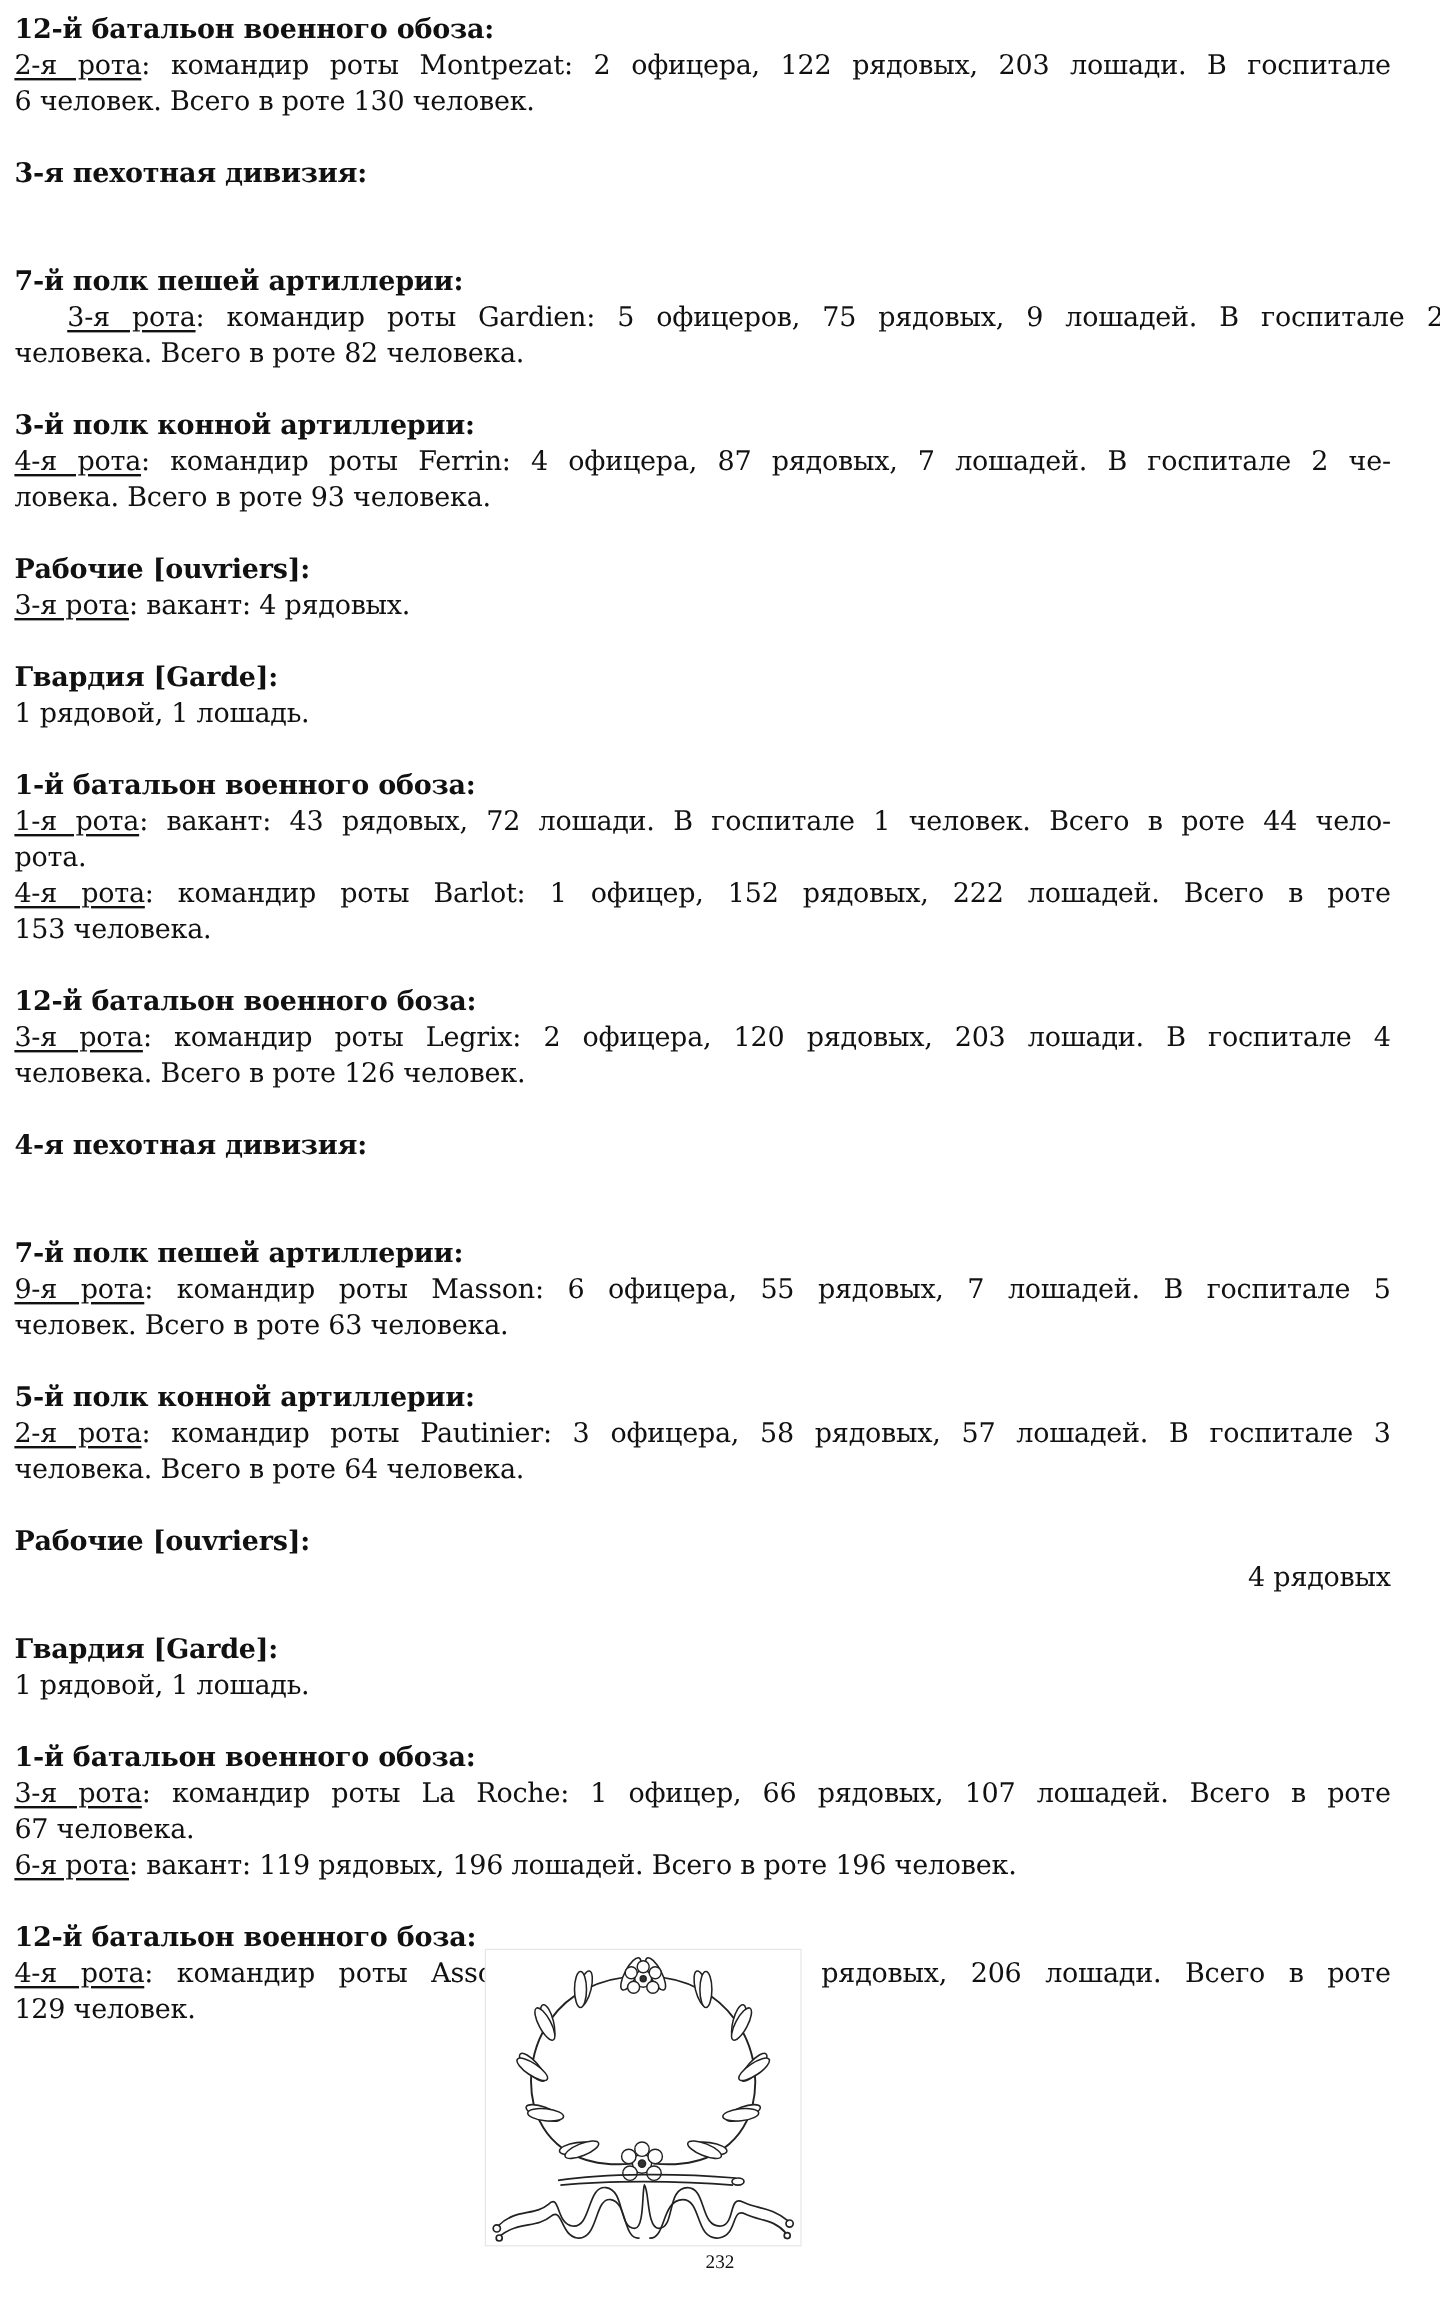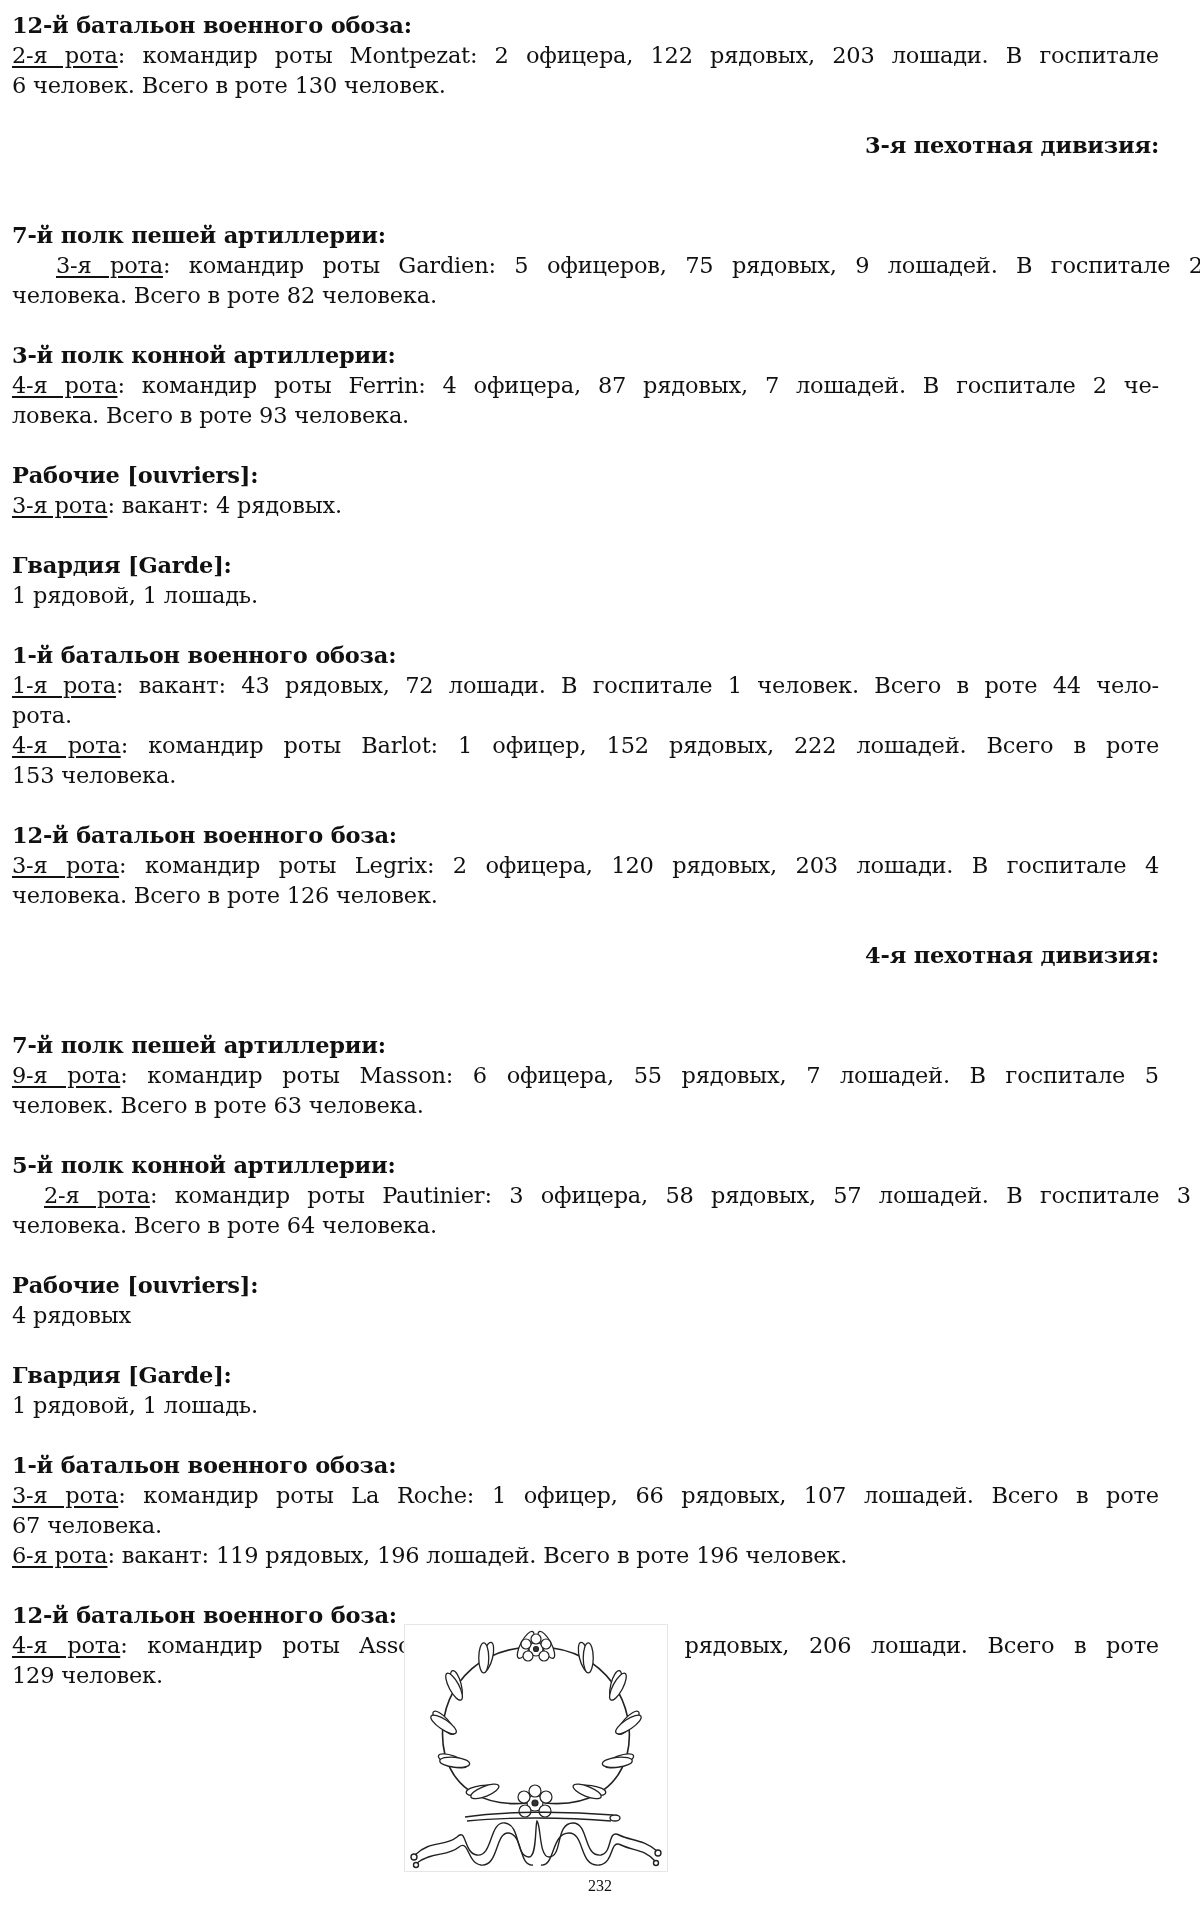--- a/index.html
+++ b/index.html
@@ -2,21 +2,21 @@
 <html><head>
 <meta charset="utf-8">
 <style>
   html, body { margin: 0; padding: 0; background: #ffffff; }
   body { width: 1200px; height: 1914px; position: relative; overflow: hidden;
          font-family: "DejaVu Serif", "Liberation Serif", serif; color: #111; }
   #page { position: absolute; left: 12px; top: 10px; width: 1147px; }
   .ln { position: absolute; left: 0; width: 1147px; height: 30px; line-height: 30px;
         font-size: 22.5px; white-space: nowrap; letter-spacing: -0.2px; }
   .ln.just { text-align: justify; text-align-last: justify; white-space: normal; }
-  .ln.center { text-align: right; }
+  .ln.center { text-align: left; }
   .b { font-weight: bold; }
   .u { text-decoration: underline; text-underline-offset: 3px; text-decoration-thickness: 1.5px; }
   #wreath-box { position: absolute; left: 404px; top: 1624px; width: 262px; height: 246px;
                 border: 1px solid #e6e6e6; background: #fff; }
   #page-number { position: absolute; left: 0; width: 1200px; top: 1877px; text-align: center;
                  font-family: "Liberation Serif", "DejaVu Serif", serif; font-size: 16px; color: #111; }
 </style>
 </head>
 <body>
 
@@ -41,24 +41,24 @@
     <div class="ln just" style="top: 720px;"><span class="u">4-я рота</span><span>: командир роты Barlot: 1 офицер, 152 рядовых, 222 лошадей. Всего в роте</span></div>
     <div class="ln " style="top: 750px;"><span>153 человека.</span></div>
     <div class="ln b" style="top: 810px;"><span>12-й батальон военного боза</span><span>:</span></div>
     <div class="ln just" style="top: 840px;"><span class="u">3-я рота</span><span>: командир роты Legrix: 2 офицера, 120 рядовых, 203 лошади. В госпитале 4</span></div>
     <div class="ln " style="top: 870px;"><span>человека. Всего в роте 126 человек.</span></div>
     <div class="ln center b" style="top: 930px;"><span>4-я пехотная дивизия:</span></div>
     <div class="ln b" style="top: 1020px;"><span>7-й полк пешей артиллерии</span><span class="b">:</span></div>
     <div class="ln just" style="top: 1050px;"><span class="u">9-я рота</span><span>: командир роты Masson: 6 офицера, 55 рядовых, 7 лошадей. В госпитале 5</span></div>
     <div class="ln " style="top: 1080px;"><span>человек. Всего в роте 63 человека.</span></div>
     <div class="ln b" style="top: 1140px;"><span>5-й полк конной артиллерии</span><span class="b">:</span></div>
-    <div class="ln just" style="top: 1170px; margin-left: 32px;"><span class="u">2-я рота</span><span>: командир роты Pautinier: 3 офицера, 58 рядовых, 57 лошадей. В госпитале 3</span></div>
+    <div class="ln just" style="top: 1170px;"><span class="u">2-я рота</span><span>: командир роты Pautinier: 3 офицера, 58 рядовых, 57 лошадей. В госпитале 3</span></div>
     <div class="ln " style="top: 1200px;"><span>человека. Всего в роте 64 человека.</span></div>
     <div class="ln b" style="top: 1260px;"><span>Рабочие [ouvriers]</span><span>:</span></div>
-    <div class="ln " style="top: 1290px;"><span>4 рядовых</span></div>
+    <div class="ln " style="top: 1290px; text-align: right;"><span>4 рядовых</span></div>
     <div class="ln b" style="top: 1350px;"><span>Гвардия [Garde]</span><span class="b">:</span></div>
     <div class="ln " style="top: 1380px;"><span>1 рядовой, 1 лошадь.</span></div>
     <div class="ln b" style="top: 1440px;"><span>1-й батальон военного обоза</span><span class="b">:</span></div>
     <div class="ln just" style="top: 1470px;"><span class="u">3-я рота</span><span>: командир роты La Roche: 1 офицер, 66 рядовых, 107 лошадей. Всего в роте</span></div>
     <div class="ln " style="top: 1500px;"><span>67 человека.</span></div>
     <div class="ln " style="top: 1530px;"><span class="u">6-я рота</span><span>: вакант: 119 рядовых, 196 лошадей. Всего в роте 196 человек.</span></div>
     <div class="ln b" style="top: 1590px;"><span>12-й батальон военного боза</span><span>:</span></div>
     <div class="ln just" style="top: 1620px;"><span class="u">4-я рота</span><span>: командир роты Assory: 2 офицера, 123 рядовых, 206 лошади. Всего в роте</span></div>
     <div class="ln " style="top: 1650px;"><span>129 человек.</span></div>
   </div>

